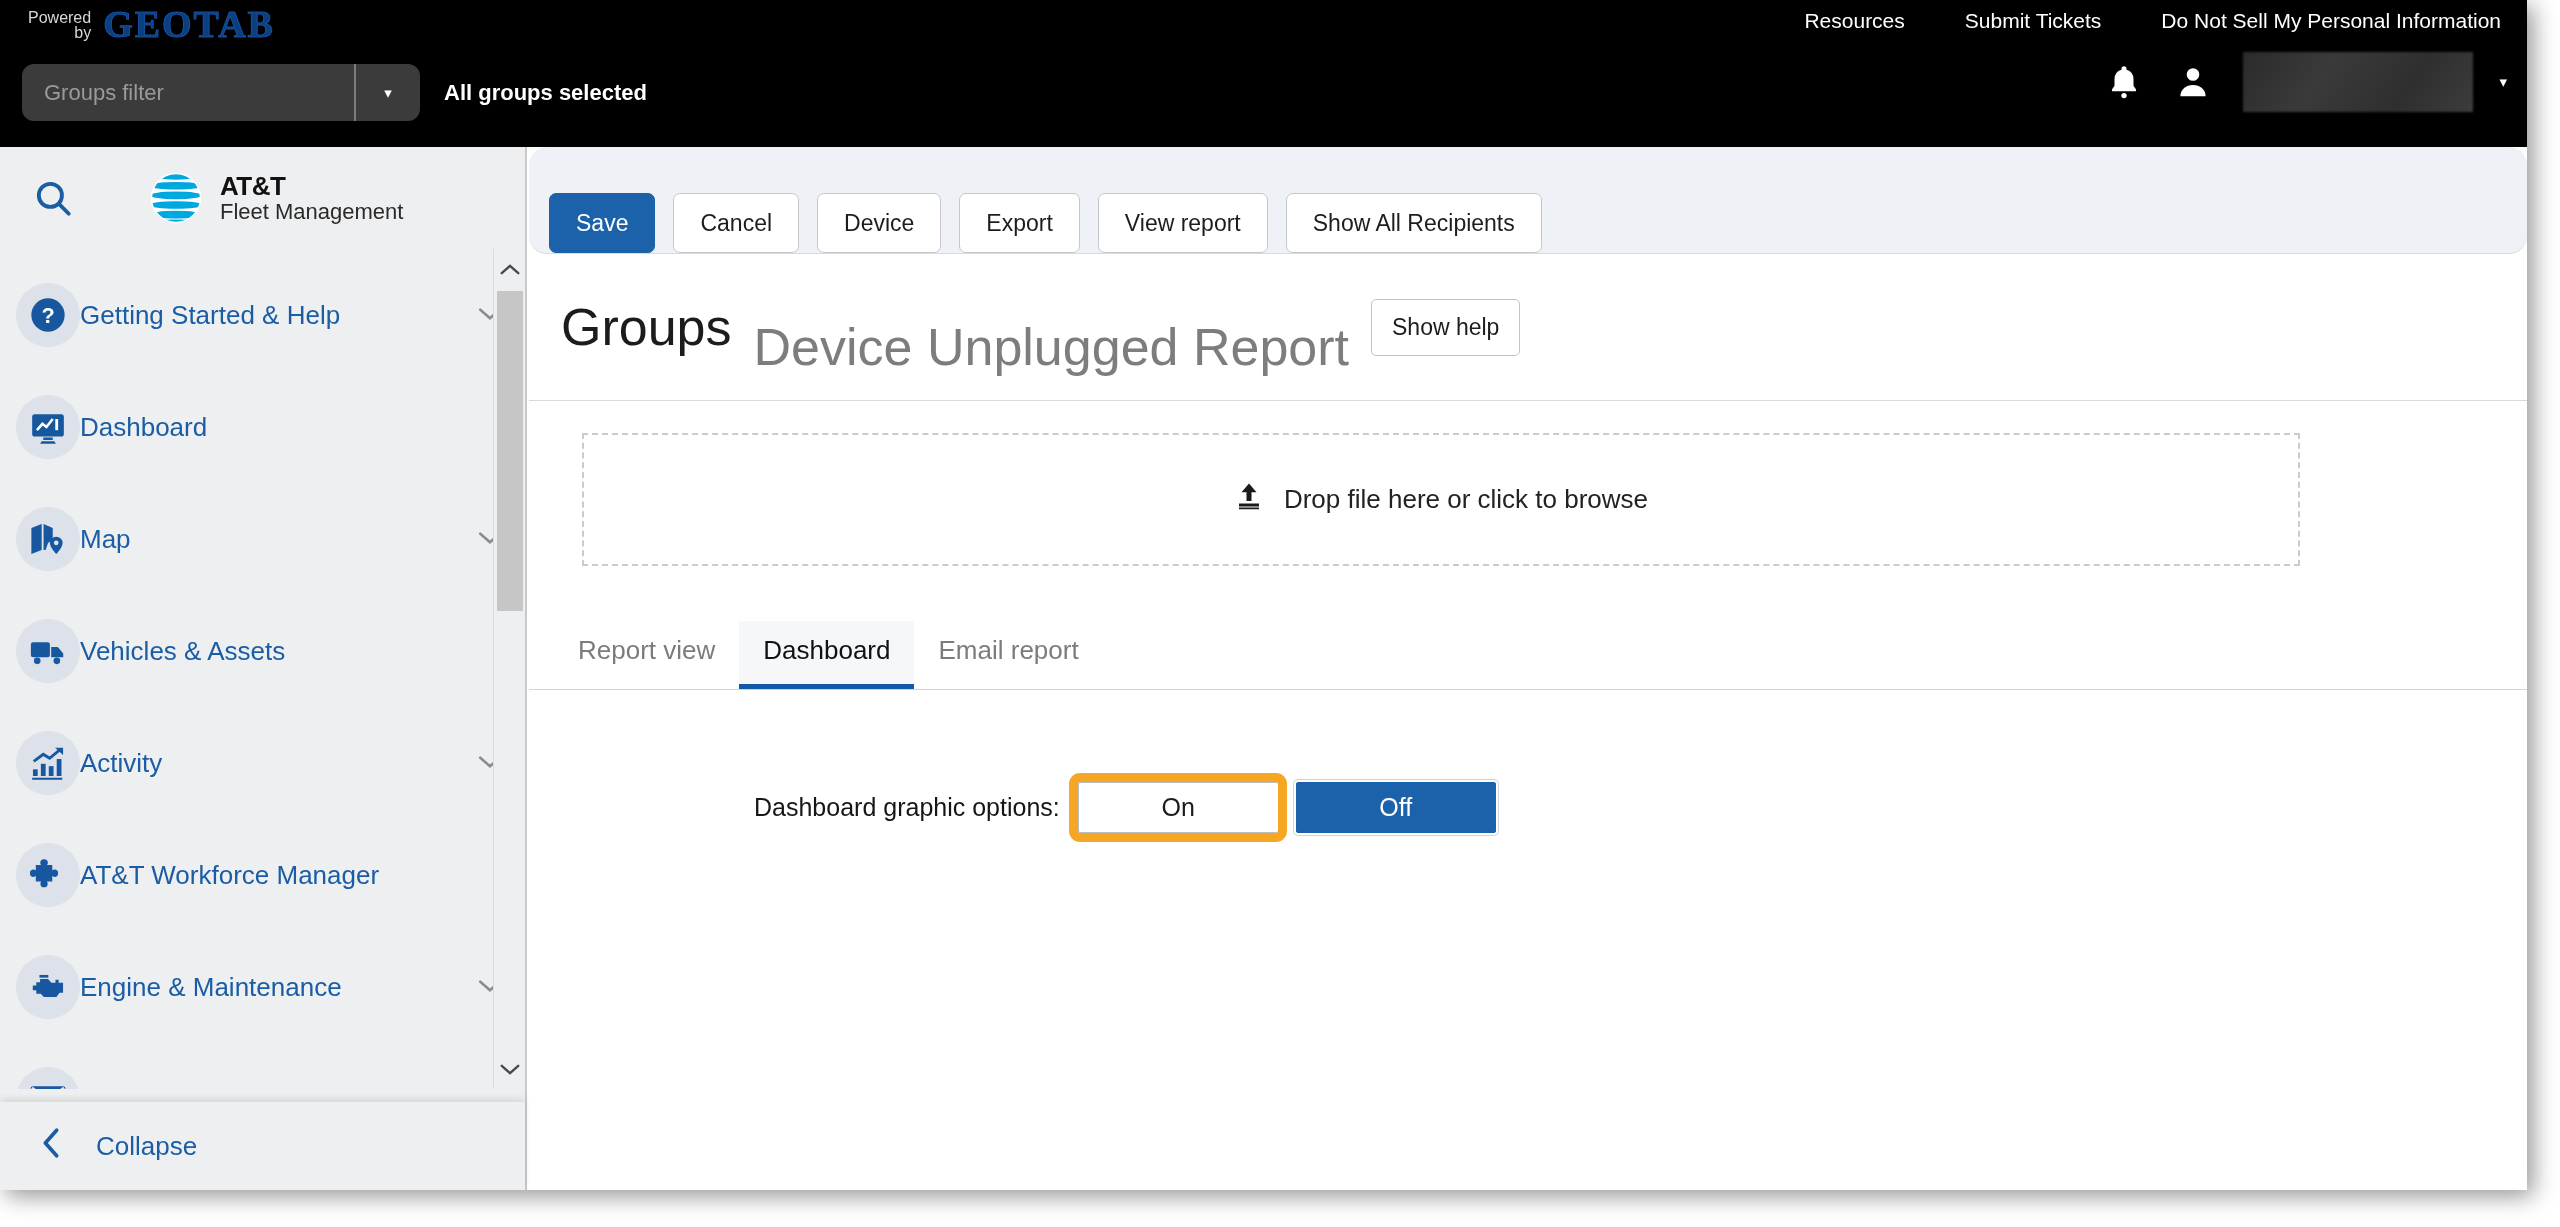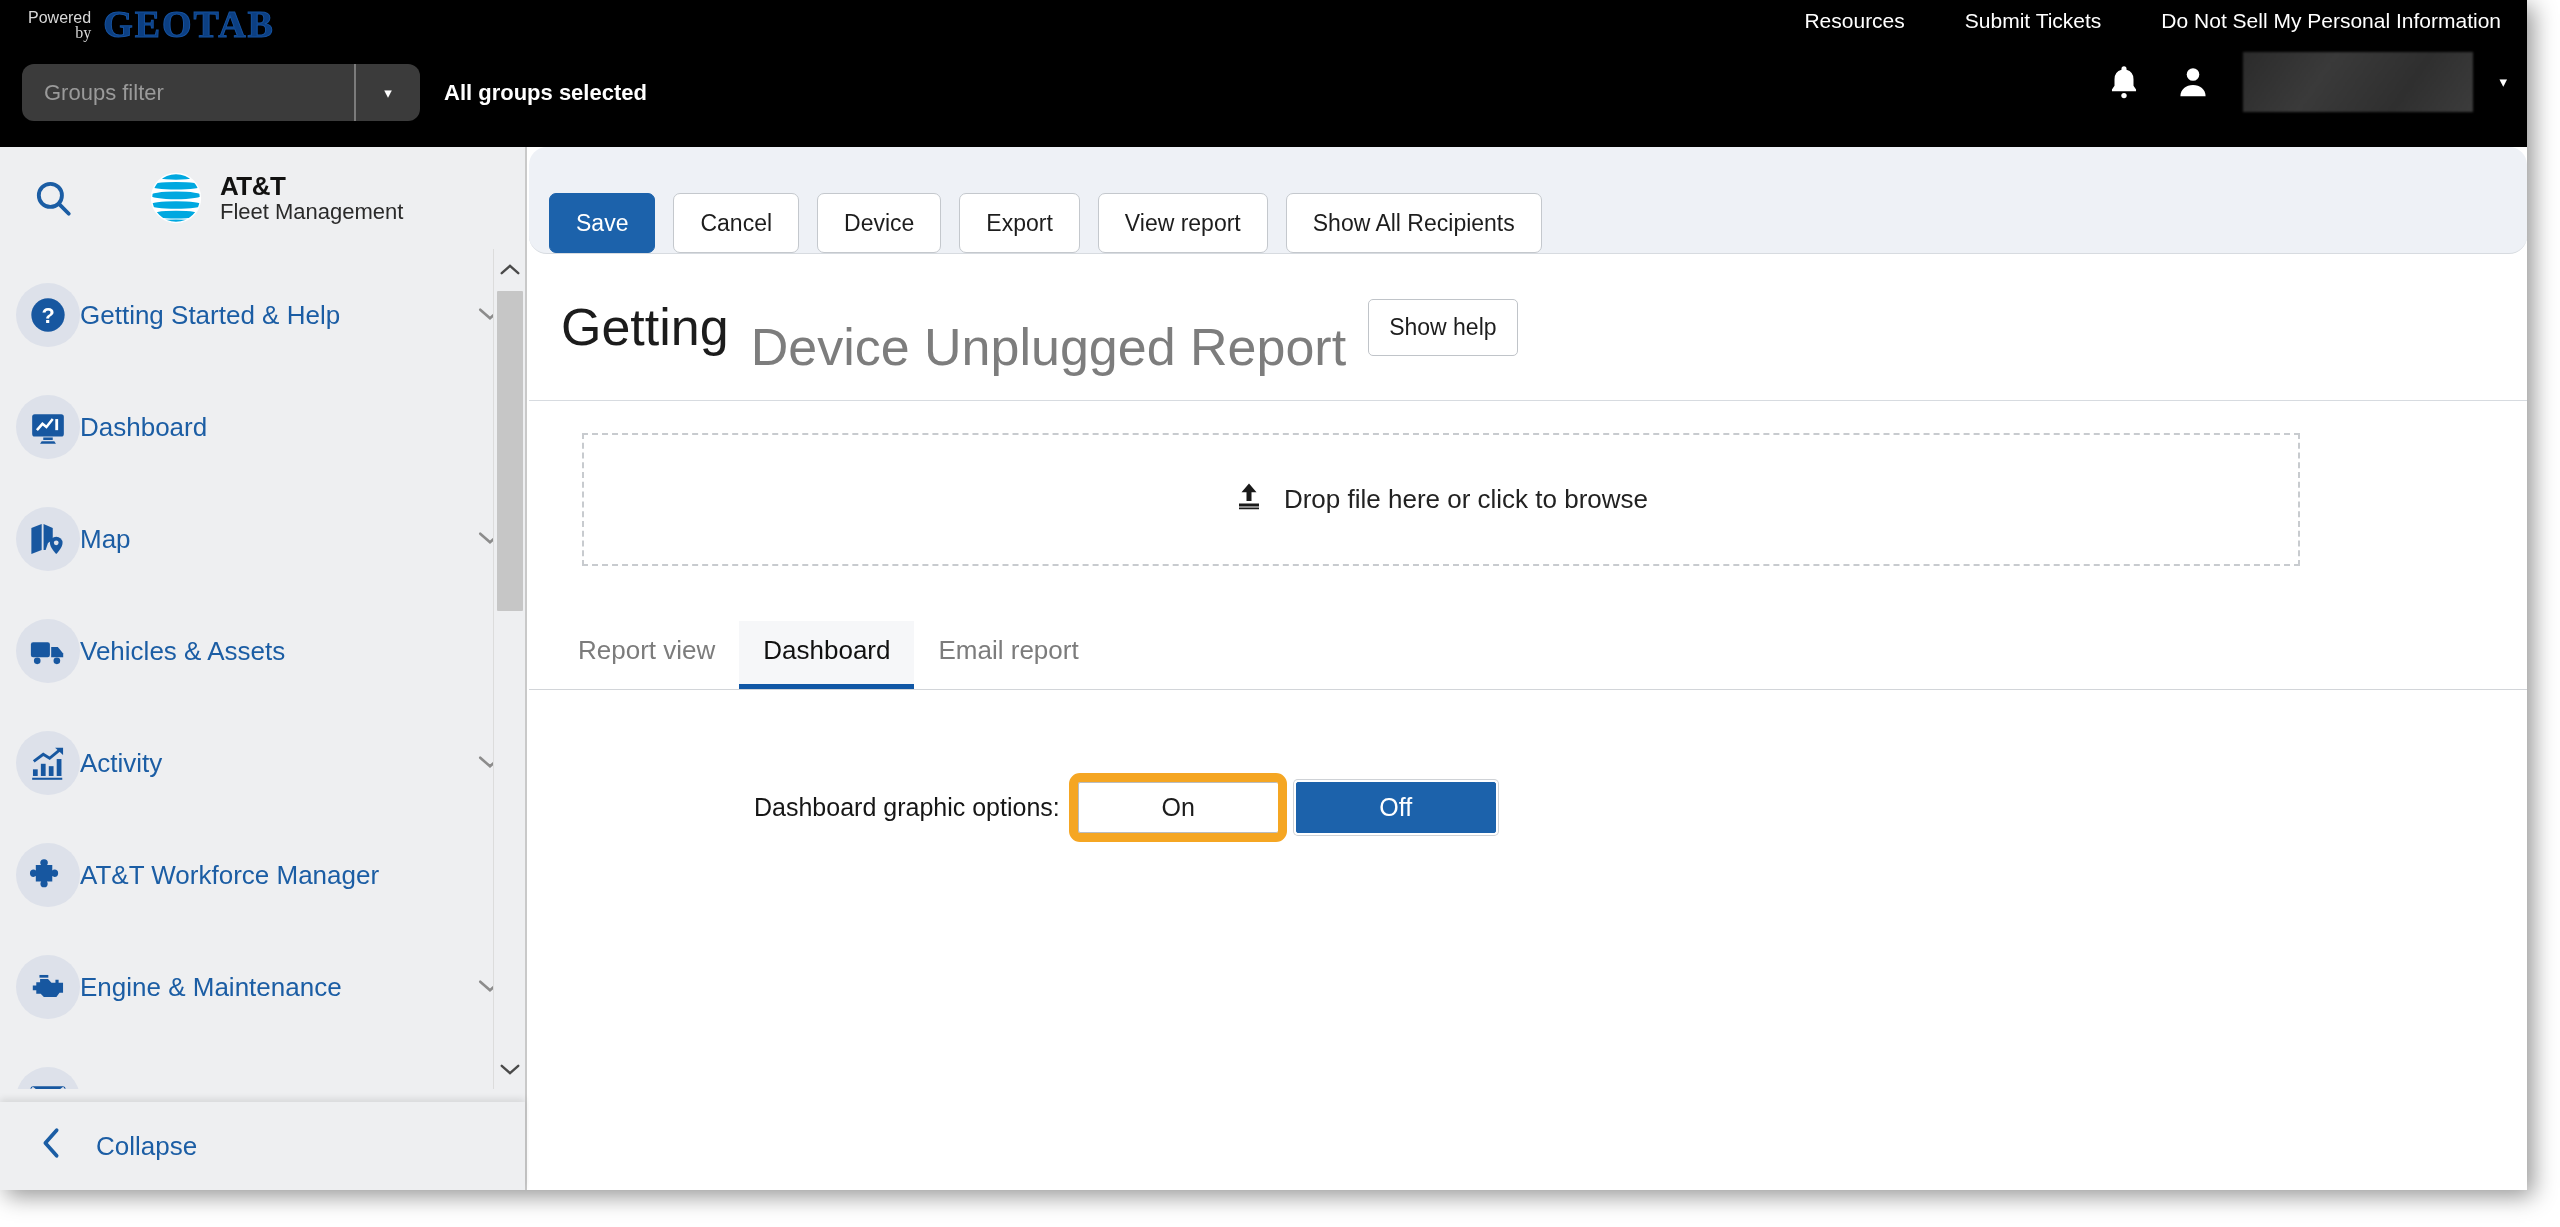--- a/index.html
+++ b/index.html
@@ -26,21 +26,21 @@
   }
   .brand {
     position: absolute; left: 28px; top: 2px;
     display: flex; align-items: center; gap: 12px;
   }
   .powered {
     color: #d8d8d8; font-size: 16px; line-height: 15px;
     text-align: right; padding-top: 2px;
   }
   .powered .p1 { display: block; }
-  .powered .p2 { display: block; font-family: Liberation Serif, serif; }
+  .powered .p2 { display: block; }
   .geotab {
     color: #0c3f82;
     font-size: 38px; font-weight: bold; letter-spacing: 2px; font-family: Liberation Serif, serif;
     -webkit-text-stroke: 1px #1552a0;
   }
 
   .topnav {
     position: absolute; right: 26px; top: 0;
     height: 42px; display: flex; align-items: center; gap: 60px;
   }
@@ -471,21 +471,21 @@
     <div class="toolbar">
       <button class="btn primary">Save</button>
       <button class="btn">Cancel</button>
       <button class="btn">Device</button>
       <button class="btn">Export</button>
       <button class="btn">View report</button>
       <button class="btn">Show All Recipients</button>
     </div>
 
     <div class="title-row">
-      <span class="t-report">Getting</span>
+      <span class="t-report">Groups</span>
       <span class="t-name">Device Unplugged Report</span>
       <button class="showhelp">Show help</button>
     </div>
 
     <div class="body-area">
 
       <div class="dropzone">
         <span>
           <svg width="30" height="34" viewBox="0 0 24 24" fill="#1a1a1a">
             <polygon points="12,2 18,9 14,9 14,16 10,16 10,9 6,9"></polygon>

